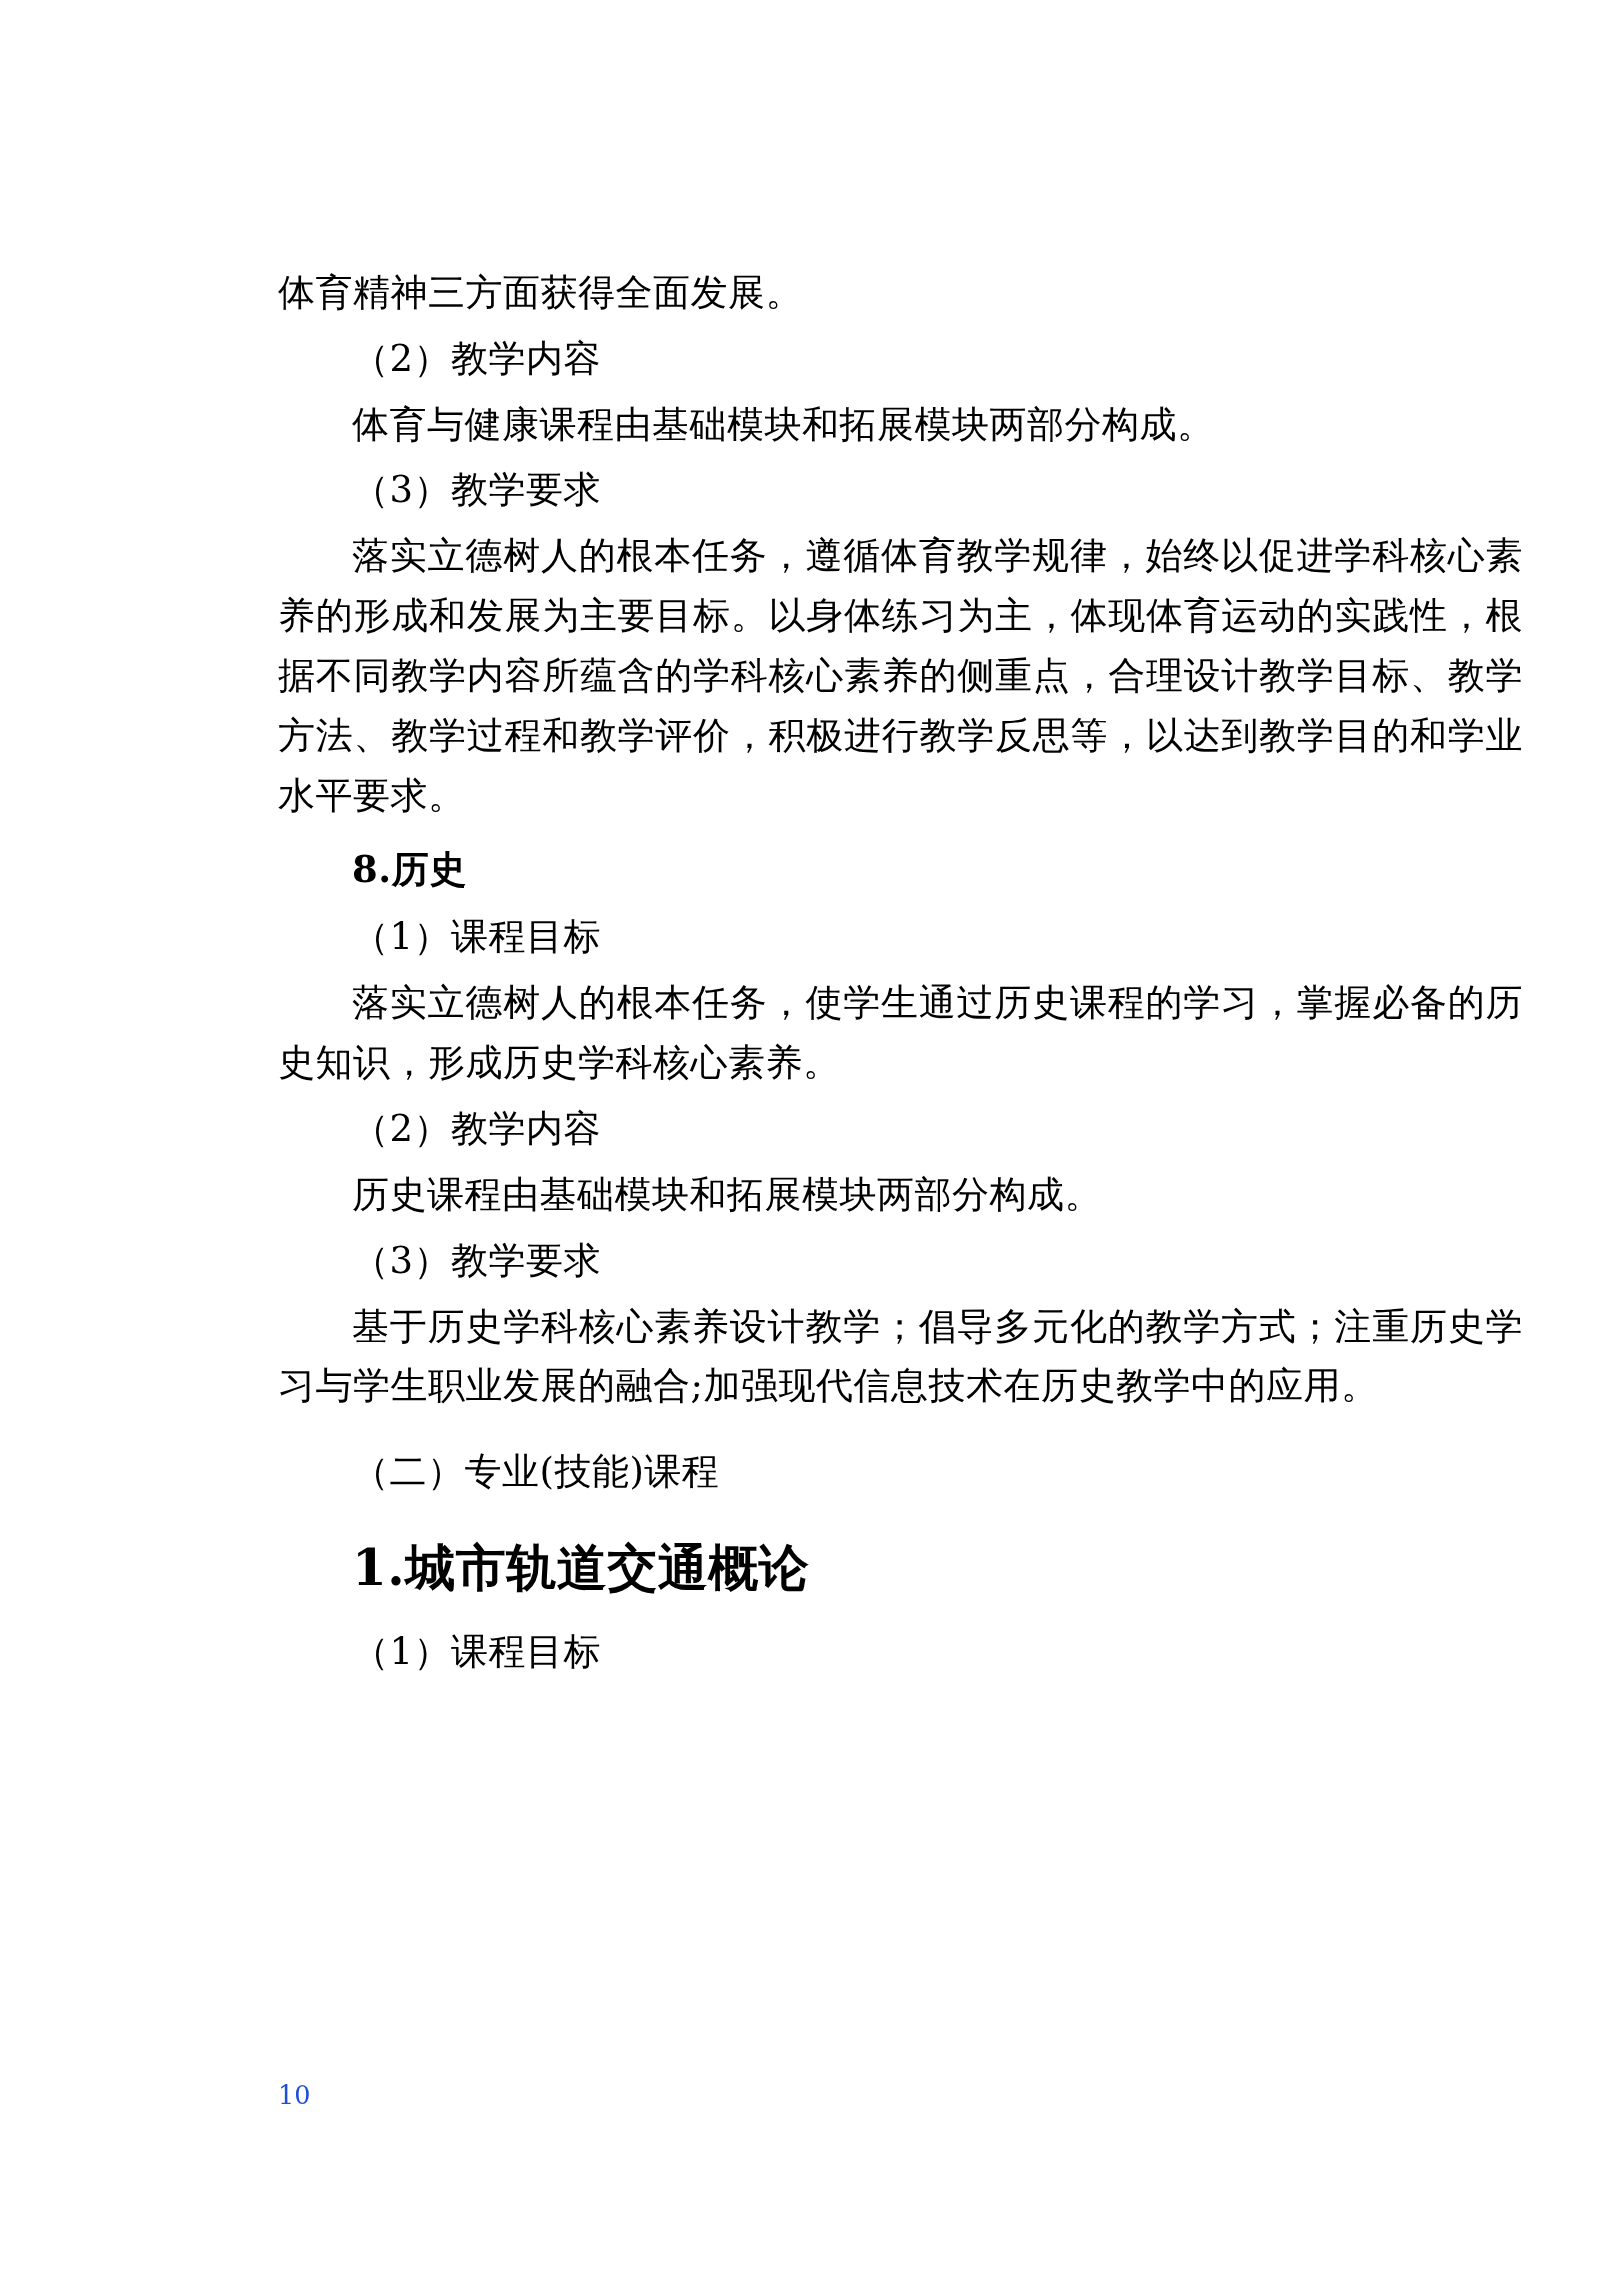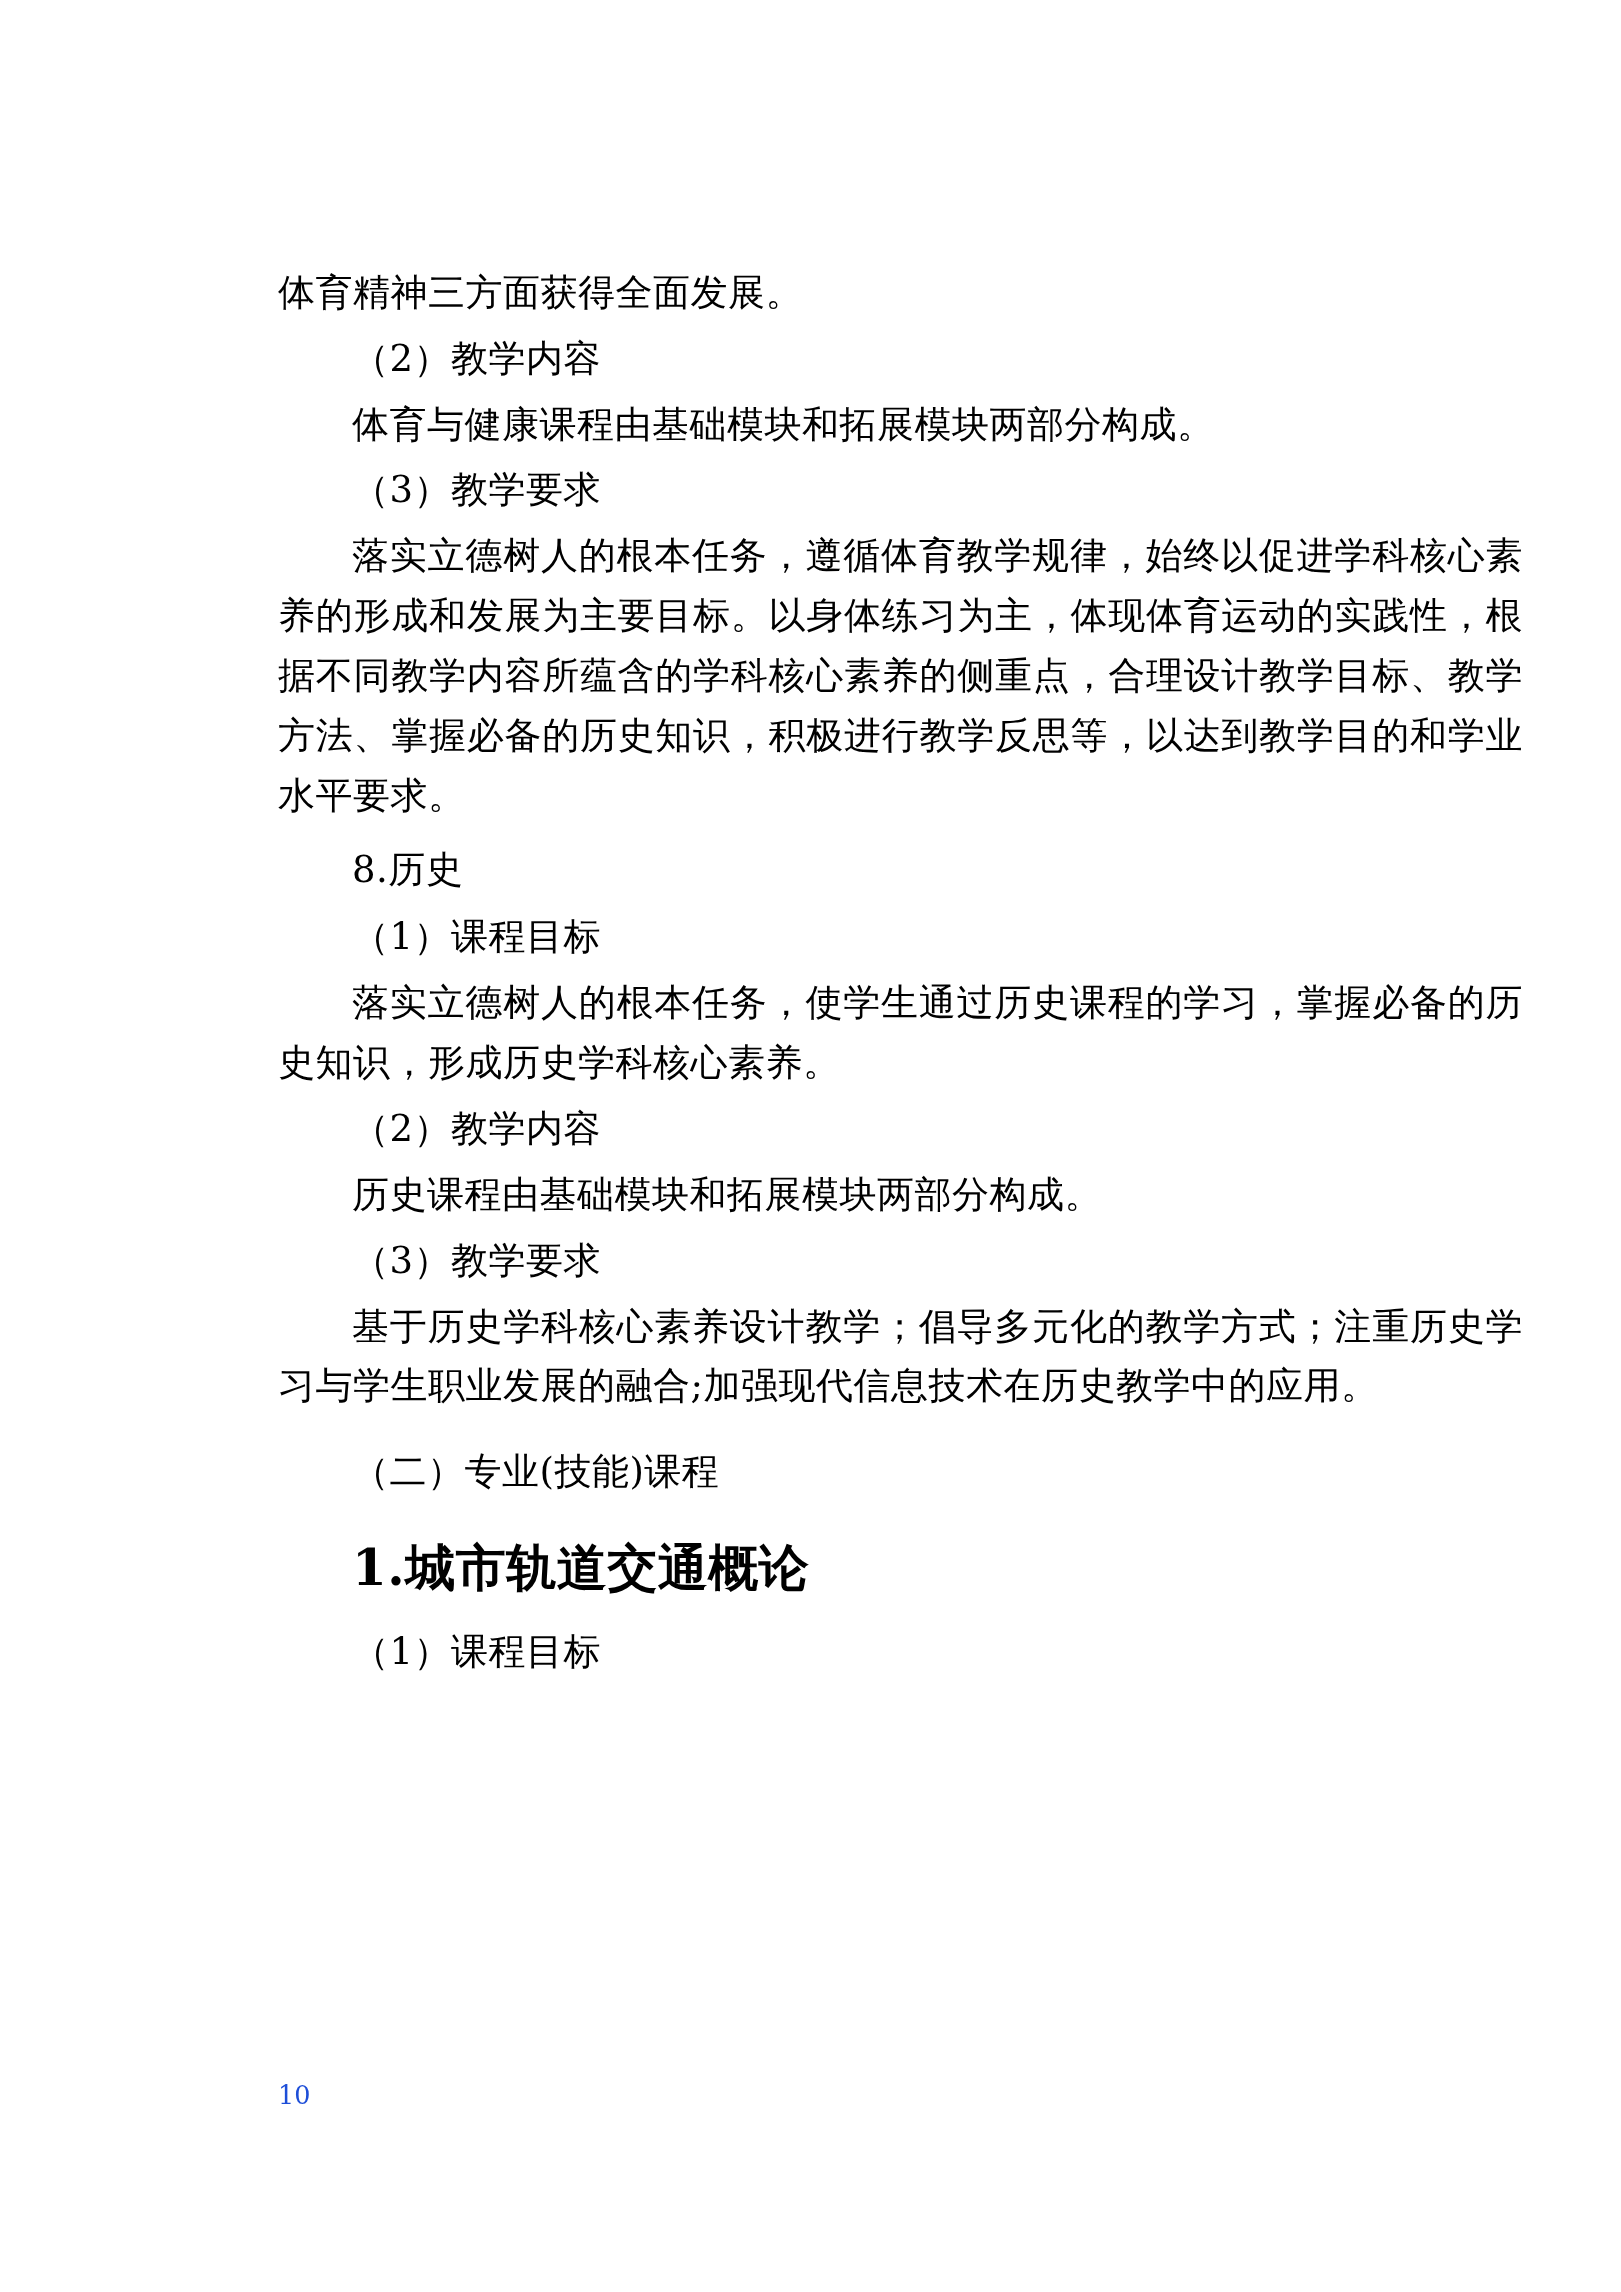--- a/index.html
+++ b/index.html
@@ -29,21 +29,21 @@
     font-size: 37px;
     line-height: 1.62;
     letter-spacing: 0.5px;
     text-align: justify;
     text-justify: inter-ideograph;
   }
   p.indent {
     text-indent: 74px;
   }
   p.heading {
-    font-weight: normal;
+    font-weight: bold;
     text-indent: 74px;
     margin-top: 13.7px;
     margin-bottom: 7.8px;
   }
   p.heading-big {
     font-weight: bold;
     text-indent: 74px;
     margin-top: 25.5px;
     margin-bottom: 13.7px;
     font-size: 50px;
@@ -65,21 +65,21 @@
 </style>
 </head>
 <body>
 
 <div class="page">
   <div class="content">
     <p class="plain">体育精神三方面获得全面发展。</p>
     <p class="indent">（2）教学内容</p>
     <p class="indent">体育与健康课程由基础模块和拓展模块两部分构成。</p>
     <p class="indent">（3）教学要求</p>
-    <p class="indent">落实立德树人的根本任务，遵循体育教学规律，始终以促进学科核心素养的形成和发展为主要目标。以身体练习为主，体现体育运动的实践性，根据不同教学内容所蕴含的学科核心素养的侧重点，合理设计教学目标、教学方法、掌握必备的历史知识，积极进行教学反思等，以达到教学目的和学业水平要求。</p>
+    <p class="indent">落实立德树人的根本任务，遵循体育教学规律，始终以促进学科核心素养的形成和发展为主要目标。以身体练习为主，体现体育运动的实践性，根据不同教学内容所蕴含的学科核心素养的侧重点，合理设计教学目标、教学方法、教学过程和教学评价，积极进行教学反思等，以达到教学目的和学业水平要求。</p>
     <p class="heading">8.历史</p>
     <p class="indent">（1）课程目标</p>
     <p class="indent">落实立德树人的根本任务，使学生通过历史课程的学习，掌握必备的历史知识，形成历史学科核心素养。</p>
     <p class="indent">（2）教学内容</p>
     <p class="indent">历史课程由基础模块和拓展模块两部分构成。</p>
     <p class="indent">（3）教学要求</p>
     <p class="indent">基于历史学科核心素养设计教学；倡导多元化的教学方式；注重历史学习与学生职业发展的融合;加强现代信息技术在历史教学中的应用。</p>
     <p class="section">（二）专业(技能)课程</p>
     <p class="heading-big">1.城市轨道交通概论</p>
     <p class="indent">（1）课程目标</p>

